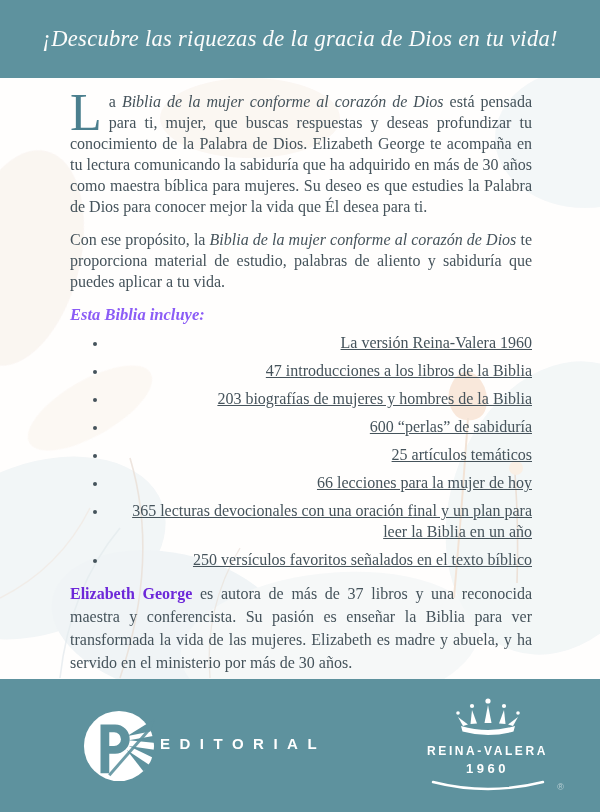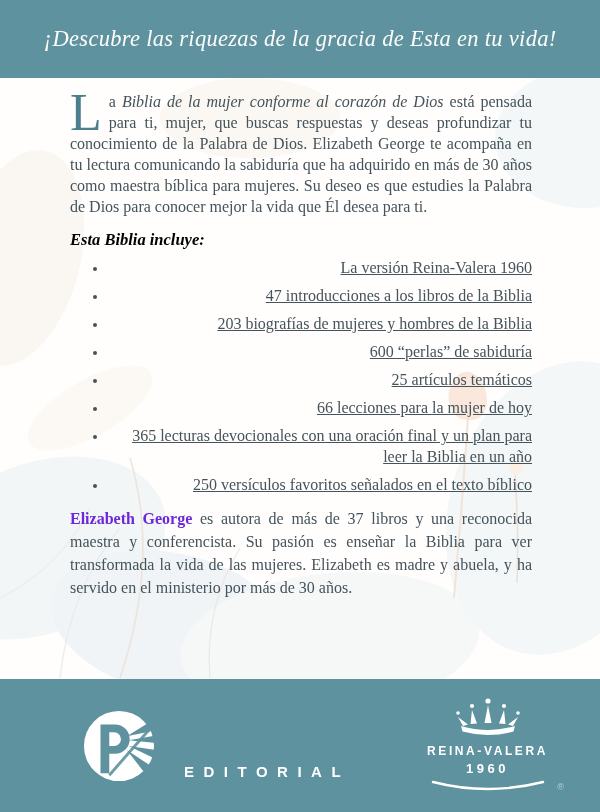--- a/index.html
+++ b/index.html
@@ -50,21 +50,21 @@
     line-height:40px;
     padding:2px 7px 0 0;
     color:#4B7F8E;
   }
   .it{font-style:italic;}
   .list-heading{
     margin:12px 0 7px 0;
     font-size:16.5px;
     font-weight:bold;
     font-style:italic;
-    color:#000000;
+    color:#8b5cf6;
     text-align:left;
   }
   ul.features{
     margin:0 0 12px 0;
     padding:0 0 0 38px;
     list-style:disc outside;
     text-align:right;
     text-decoration:underline;
   }
   ul.features li{
@@ -81,21 +81,21 @@
     color:#6d28d9;
   }
   
   .footer-band{
     position:absolute;left:0;right:0;bottom:0;height:133px;
     display:flex;align-items:center;justify-content:space-between;
     padding:0 52px 0 82px;
     box-sizing:border-box;
   }
   .publisher{
-    display:flex;align-items:flex-end;gap:28px;
+    display:flex;align-items:center;gap:4px;
   }
   .wordmark{display:flex;flex-direction:column;line-height:1;}
   .wordmark-top{
     font-family:"Liberation Sans", sans-serif;
     font-size:15px;
     font-weight:600;
     letter-spacing:9.5px;
     color:#FFFFFF;
     margin-bottom:4px;
   }
@@ -122,21 +122,21 @@
     position:absolute;right:-16px;bottom:2px;
     font-size:9px;opacity:.55;
   }
 </style>
 </head>
 <body>
 
 <div class="page">
 
   <div class="band header-band">
-    <div class="header-title">¡Descubre las riquezas de la gracia de Esta en tu vida!</div>
+    <div class="header-title">¡Descubre las riquezas de la gracia de Dios en tu vida!</div>
   </div>
 
   <div class="body-section">
 
     <svg class="floral" viewBox="0 0 600 601" width="600" height="601" xmlns="http://www.w3.org/2000/svg">
       <g opacity="0.55">
         <ellipse cx="40" cy="470" rx="130" ry="85" fill="#e7eef2" transform="rotate(-20 40 470)"></ellipse>
         <ellipse cx="170" cy="545" rx="120" ry="70" fill="#e3ecf1" transform="rotate(12 170 545)"></ellipse>
         <ellipse cx="330" cy="565" rx="150" ry="70" fill="#eef3f5" transform="rotate(-6 330 565)"></ellipse>
         <ellipse cx="560" cy="430" rx="110" ry="150" fill="#e9f0f3" transform="rotate(18 560 430)"></ellipse>
@@ -154,20 +154,23 @@
         <ellipse cx="90" cy="330" rx="70" ry="28" fill="#f7ece3" transform="rotate(-30 90 330)" opacity="0.6"></ellipse>
       </g>
     </svg>
 
     <div class="content">
 
       <p class="para">
         <span class="dropcap">L</span><span>a </span><i class="it">Biblia de la mujer conforme al corazón de Dios</i><span> está pensada para ti, mujer, que buscas respuestas y deseas profundizar tu conocimiento de la Palabra de Dios. Elizabeth George te acompaña en tu lectura comunicando la sabiduría que ha adquirido en más de 30 años como maestra bíblica para mujeres. Su deseo es que estudies la Palabra de Dios para conocer mejor la vida que Él desea para ti.</span>
       </p>
 
+      <p class="para">
+        <span>Con ese propósito, la </span><i class="it">Biblia de la mujer conforme al corazón de Dios</i><span> te proporciona material de estudio, palabras de aliento y sabiduría que puedes aplicar a tu vida.</span>
+      </p>
 
       <h3 class="list-heading">Esta Biblia incluye:</h3>
 
       <ul class="features">
         <li>La versión Reina-Valera 1960</li>
         <li>47 introducciones a los libros de la Biblia</li>
         <li>203 biografías de mujeres y hombres de la Biblia</li>
         <li>600 “perlas” de sabiduría</li>
         <li>25 artículos temáticos</li>
         <li>66 lecciones para la mujer de hoy</li>

